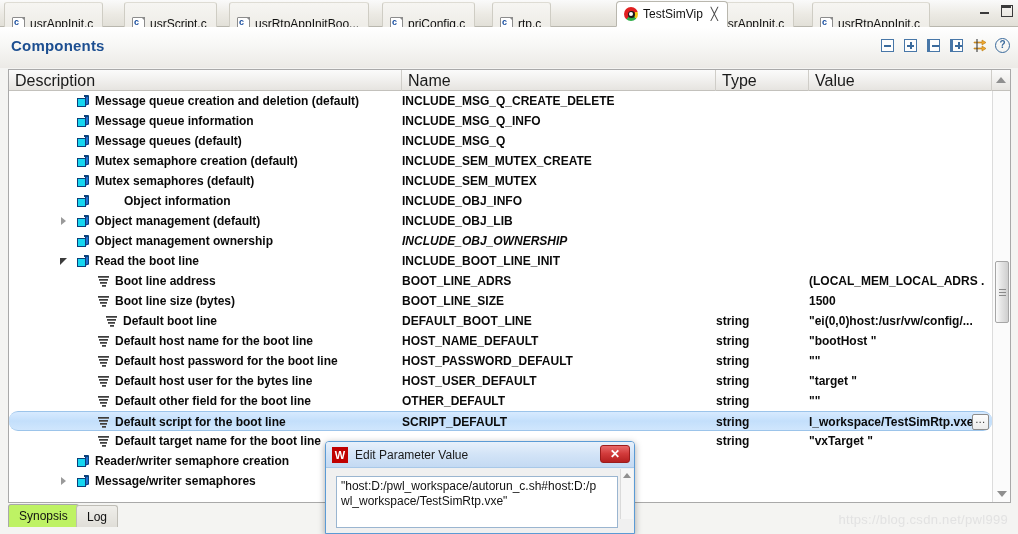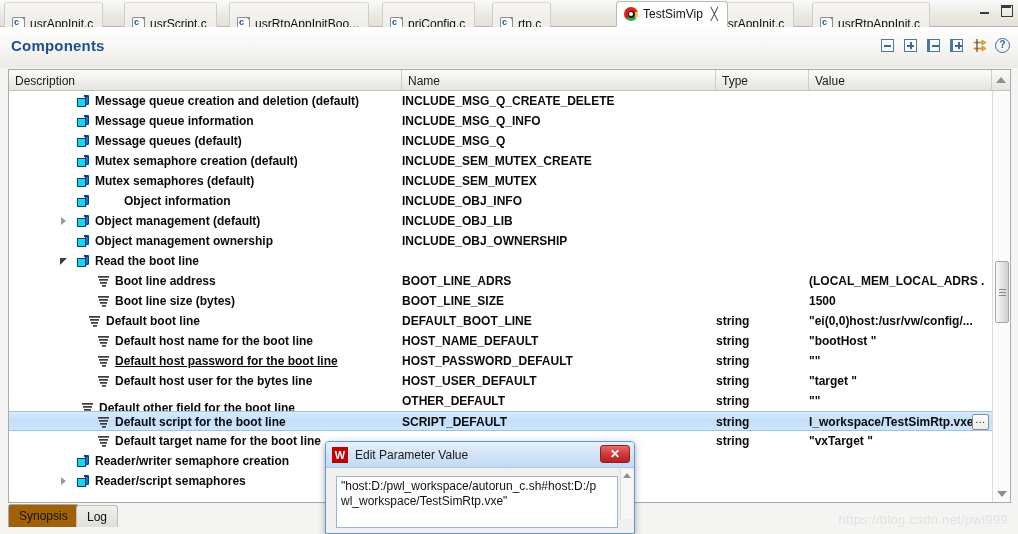--- a/index.html
+++ b/index.html
@@ -144,32 +144,33 @@
   }
   .thead {
     position: relative; height: 21px;
     background: linear-gradient(to bottom, #fbfbfb 0%, #f1f0ee 50%, #e6e4e0 100%);
     border-bottom: 1px solid #c3c1bc;
   }
   .th {
     position: absolute; top: 0; height: 21px;
     display: flex; align-items: center;
     padding-left: 6px;
-    font-size: 12px; color: #1a1a1a;
+    font-size: 16px; color: #1a1a1a;
     border-right: 1px solid #cfcdc8;
   }
   .tbody { position: relative; height: 412px; overflow: hidden; }
   .row {
     position: absolute; left: 0; width: 983px; height: 20px;
     display: block;
   }
   .row.selected {
     background: linear-gradient(to bottom, #d7eaff 0%, #c3dffb 50%, #d0e6fd 100%);
     border-top: 1px solid #9cc4ea;
     border-bottom: 1px solid #9cc4ea;
+    border-radius: 9px;
   }
   .cell {
     position: absolute; top: 0; height: 20px;
     display: flex; align-items: center;
     font-size: 12px; white-space: nowrap; overflow: hidden;
   }
   .cell.desc { font-weight: bold; color: #0a0a0a; }
   .cell.name { font-weight: bold; color: #0a0a0a; left: 393px; }
   .cell.type { left: 707px; font-weight: bold; color: #0a0a0a; }
   .cell.value { left: 800px; font-weight: bold; color: #0a0a0a; }
@@ -255,21 +256,21 @@
   
   .bottom-tabs {
     position: absolute; left: 8px; top: 503px; width: 1003px; height: 24px;
   }
   .btab {
     position: absolute; top: 2px; height: 22px;
     display: flex; align-items: center; padding: 0 10px;
     font-size: 12px; color: #111;
   }
   .btab.active {
-    background: #a16207; border: 1px solid #a9a9a9; border-bottom: none;
+    background: #bef264; border: 1px solid #a9a9a9; border-bottom: none;
     border-radius: 3px 3px 0 0; top: 1px; height: 23px;
   }
   .btab.inactive {
     background: linear-gradient(to bottom, #efeeea 0%, #e0ded8 100%);
     border: 1px solid #bfbdb6; border-bottom: none;
     border-radius: 3px 3px 0 0;
   }
 
   
   .dialog {
@@ -567,39 +568,42 @@
         </div>
         <div class="row" style="top: 140px;">
           <div class="cell desc" style="left: 68px; width: 325px;">
             <span class="comp-icon">
               <i class="body"></i>
               <i class="side"></i>
               <i class="top"></i>
             </span>
             <span>Object management ownership</span>
           </div>
-          <div class="cell name" style="width: 306px;">
+          <div class="cell name" style="width: 306px; font-style: italic;">
             <span>INCLUDE_OBJ_OWNERSHIP</span>
           </div>
           <div class="cell type" style="width: 85px;">
             <span></span>
           </div>
           <div class="cell value" style="width: 175px;">
             <span></span>
           </div>
         </div>
         <div class="row" style="top: 160px;">
           <div class="twisty expanded" style="left: 49px;"></div>
           <div class="cell desc" style="left: 68px; width: 325px;">
             <span class="comp-icon">
               <i class="body"></i>
               <i class="side"></i>
               <i class="top"></i>
             </span>
             <span>Read the boot line</span>
+          </div>
+          <div class="cell name" style="width: 306px;">
+            <span>INCLUDE_BOOT_LINE_INIT</span>
           </div>
           <div class="cell type" style="width: 85px;">
             <span></span>
           </div>
           <div class="cell value" style="width: 175px;">
             <span></span>
           </div>
         </div>
         <div class="row" style="top: 180px;">
           <div class="cell desc" style="left: 88px; width: 305px;">
@@ -635,21 +639,21 @@
             <span>BOOT_LINE_SIZE</span>
           </div>
           <div class="cell type" style="width: 85px;">
             <span></span>
           </div>
           <div class="cell value" style="width: 175px;">
             <span>1500</span>
           </div>
         </div>
         <div class="row" style="top: 220px;">
-          <div class="cell desc" style="left: 79px; width: 305px;">
+          <div class="cell desc" style="left: 96px; width: 305px;">
             <span class="param-icon">
               <i></i>
               <i></i>
               <i></i>
               <i></i>
             </span>
             <span>Default boot line</span>
           </div>
           <div class="cell name" style="width: 306px;">
             <span>DEFAULT_BOOT_LINE</span>
@@ -675,21 +679,21 @@
             <span>HOST_NAME_DEFAULT</span>
           </div>
           <div class="cell type" style="width: 85px;">
             <span>string</span>
           </div>
           <div class="cell value" style="width: 175px;">
             <span>"bootHost "</span>
           </div>
         </div>
         <div class="row" style="top: 260px;">
-          <div class="cell desc" style="left: 88px; width: 305px; text-decoration: underline;">
+          <div class="cell desc" style="left: 88px; width: 305px;">
             <span class="param-icon">
               <i></i>
               <i></i>
               <i></i>
               <i></i>
             </span>
             <span>Default host password for the boot line</span>
           </div>
           <div class="cell name" style="width: 306px;">
             <span>HOST_PASSWORD_DEFAULT</span>
@@ -715,21 +719,21 @@
             <span>HOST_USER_DEFAULT</span>
           </div>
           <div class="cell type" style="width: 85px;">
             <span>string</span>
           </div>
           <div class="cell value" style="width: 175px;">
             <span>"target "</span>
           </div>
         </div>
         <div class="row" style="top: 300px;">
-          <div class="cell desc" style="left: 72px; width: 305px; margin-top: 7px;">
+          <div class="cell desc" style="left: 88px; width: 305px;">
             <span class="param-icon">
               <i></i>
               <i></i>
               <i></i>
               <i></i>
             </span>
             <span>Default other field for the boot line</span>
           </div>
           <div class="cell name" style="width: 306px;">
             <span>OTHER_DEFAULT</span>
@@ -802,21 +806,21 @@
           </div>
         </div>
         <div class="row" style="top: 380px;">
           <div class="twisty collapsed" style="left: 49px;"></div>
           <div class="cell desc" style="left: 68px; width: 325px;">
             <span class="comp-icon">
               <i class="body"></i>
               <i class="side"></i>
               <i class="top"></i>
             </span>
-            <span>Reader/script semaphores</span>
+            <span>Message/writer semaphores</span>
           </div>
           <div class="cell name" style="width: 306px;">
             <span></span>
           </div>
           <div class="cell type" style="width: 85px;">
             <span></span>
           </div>
           <div class="cell value" style="width: 175px;">
             <span></span>
           </div>

